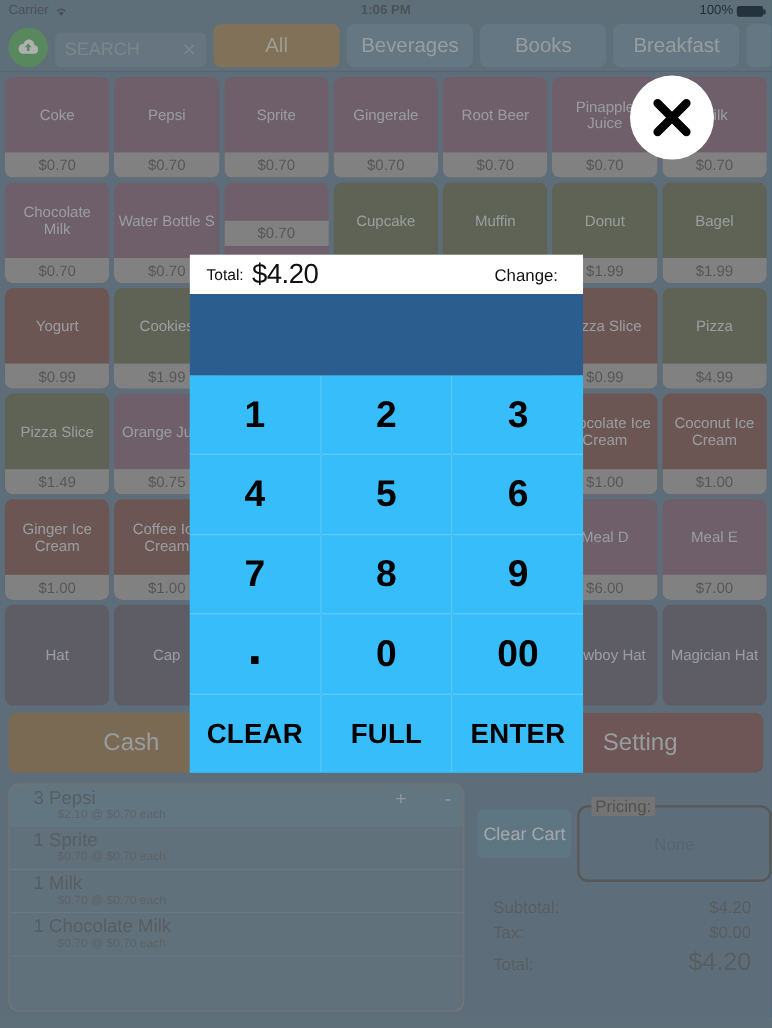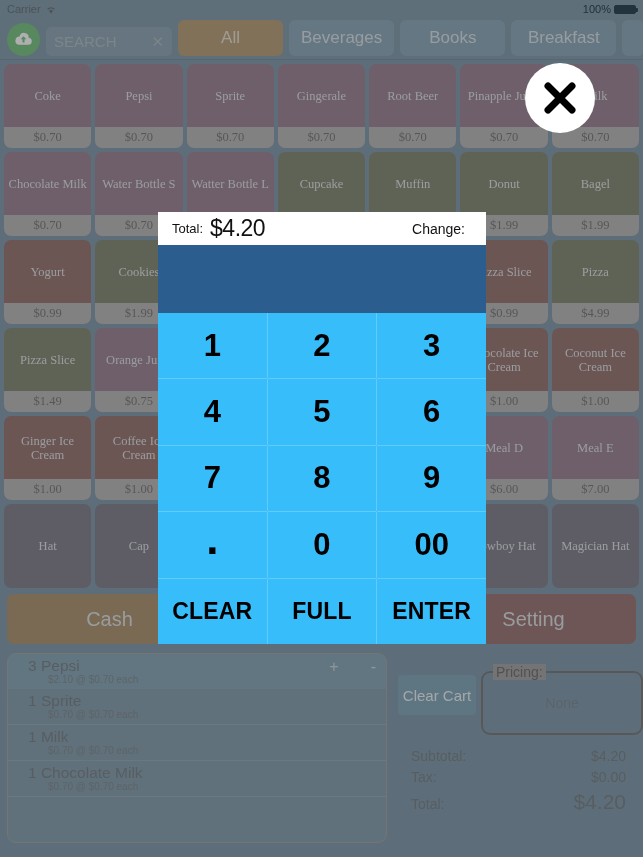--- a/index.html
+++ b/index.html
@@ -96,21 +96,21 @@
     grid-template-columns: repeat(7, 1fr);
     grid-auto-rows: 84px;
     gap: 4px 4px;
     background: #4a7089;
   }
   .tile {
     border-radius: 7px;
     position: relative;
     overflow: hidden;
     display: flex; flex-direction: column;
-    align-items: center; justify-content: center; font-family: Liberation Serif, serif;
+    align-items: center; justify-content: center;
   }
   .tile .nm {
     flex: 1;
     display: flex; align-items: center; justify-content: center;
     text-align: center;
     font-size: 12.5px; line-height: 14px;
     color: #cfd8dd;
     padding: 0 3px;
     width: 100%;
   }
@@ -281,20 +281,21 @@
   <div id="app">
 
     <div class="statusbar">
       <div class="sb-left">
         <span>Carrier</span>
         <svg class="wifi-ico" viewBox="0 0 16 12">
           <path d="M8 11.2 L5.2 7.6 Q8 5.4 10.8 7.6 Z" fill="#24323c"></path>
           <path d="M2.9 5.0 Q8 0.8 13.1 5.0 L12.0 6.4 Q8 3.1 4.0 6.4 Z" fill="#24323c"></path>
         </svg>
       </div>
+      <div class="sb-center">1:06 PM</div>
       <div class="sb-right">
         <span>100%</span>
         <span class="batt"></span>
       </div>
     </div>
 
     <div class="topbar">
       <div class="logo">
         <svg width="21" height="21" viewBox="0 0 24 24">
           <path d="M6.5 18 h11 a4 4 0 0 0 0.4 -7.97 A5.2 5.2 0 0 0 7.6 8.7 A4.7 4.7 0 0 0 6.5 18 Z" fill="#ffffff"></path>
@@ -353,21 +354,20 @@
         </div>
         <div class="tile c-purple">
           <div class="nm">Chocolate Milk</div>
           <div class="pr">$0.70</div>
         </div>
         <div class="tile c-purple">
           <div class="nm">Water Bottle S</div>
           <div class="pr">$0.70</div>
         </div>
         <div class="tile c-purple">
-          <div class="nm">Watter Bottle L</div>
           <div class="pr">$0.70</div>
         </div>
         <div class="tile c-olive">
           <div class="nm">Cupcake</div>
           <div class="pr">$1.99</div>
         </div>
         <div class="tile c-olive">
           <div class="nm">Muffin</div>
           <div class="pr">$1.99</div>
         </div>

